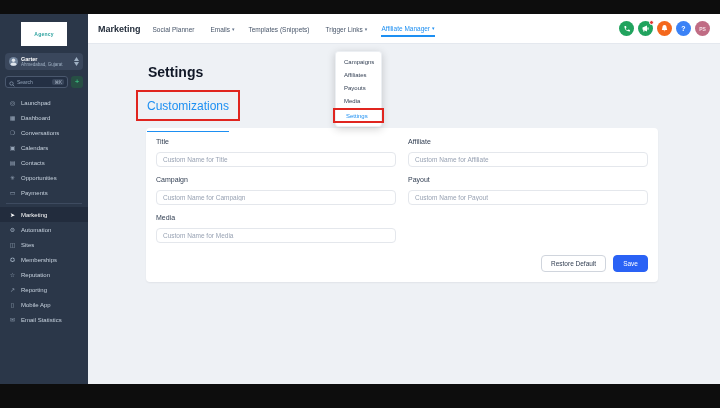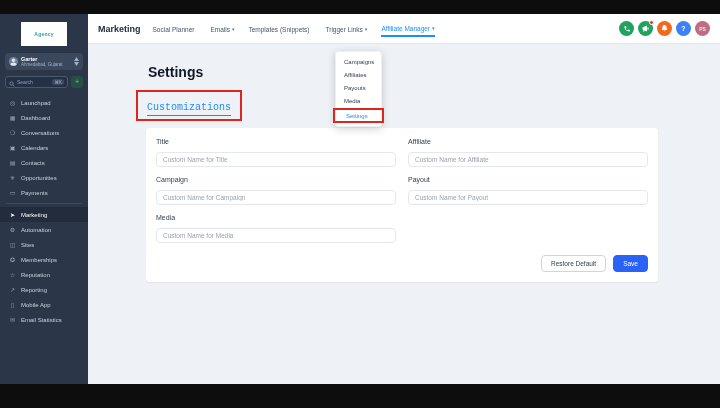--- a/index.html
+++ b/index.html
@@ -43,21 +43,21 @@
   .circ.green { background:#21a35e; }
   .circ.orange { background:#f4681d; }
   .circ.blue { background:#3b82f6; font-size:7px; font-weight:bold; }
   .circ.pink { background:#c06c84; font-size:5px; font-weight:bold; color:#f2dde3; }
   .red-dot { position:absolute; top:-1px; right:-1px; width:5px; height:5px; border-radius:50%; background:#e53935; border:1px solid #ffffff; }
 
   
   .content { flex:1; background:#eef1f5; position:relative; padding:20px 0 0 58px; }
   .page-title { font-size:14px; font-weight:600; color:#111827; margin-left:2px; }
   .annotate-tab { display:inline-block; border:2px solid #e0251f; padding:4px 9px 5px; margin:10px 0 0 -10px; }
-  .tab-link { font-size:10px; color:#1d8ff2; border-bottom:1.5px solid #1d8ff2; padding-bottom:2px; cursor:pointer;font-family:Liberation Mono, monospace; }
+  .tab-link { font-size:12px; color:#1d8ff2; border-bottom:1.5px solid #1d8ff2; padding-bottom:18px; cursor:pointer; }
   .card { width:512px; background:#ffffff; border-radius:4px; margin-top:7px; padding:10px 10px 10px; box-shadow:0 1px 2px rgba(16,24,40,.06); }
   .form-grid { display:grid; grid-template-columns:1fr 1fr; column-gap:12px; row-gap:9px; }
   .field label { display:block; font-size:7px; color:#344054; margin-bottom:3px; }
   .field input { width:100%; height:15px; border:1px solid #e4e7ec; border-radius:4px; padding:0 6px; font-size:6.5px; color:#344054; outline:none; font-family:"Liberation Sans",sans-serif; }
   .field input::placeholder { color:#98a2b3; }
   .card-footer { display:flex; justify-content:flex-end; gap:7px; margin-top:12px; }
   .btn { font-size:6.5px; border-radius:4px; padding:4px 9px; cursor:pointer; font-family:"Liberation Sans",sans-serif; }
   .btn.secondary { background:#ffffff; border:1px solid #d0d5dd; color:#344054; }
   .btn.primary { background:#2a62f5; border:1px solid #2a62f5; color:#ffffff; }
 

